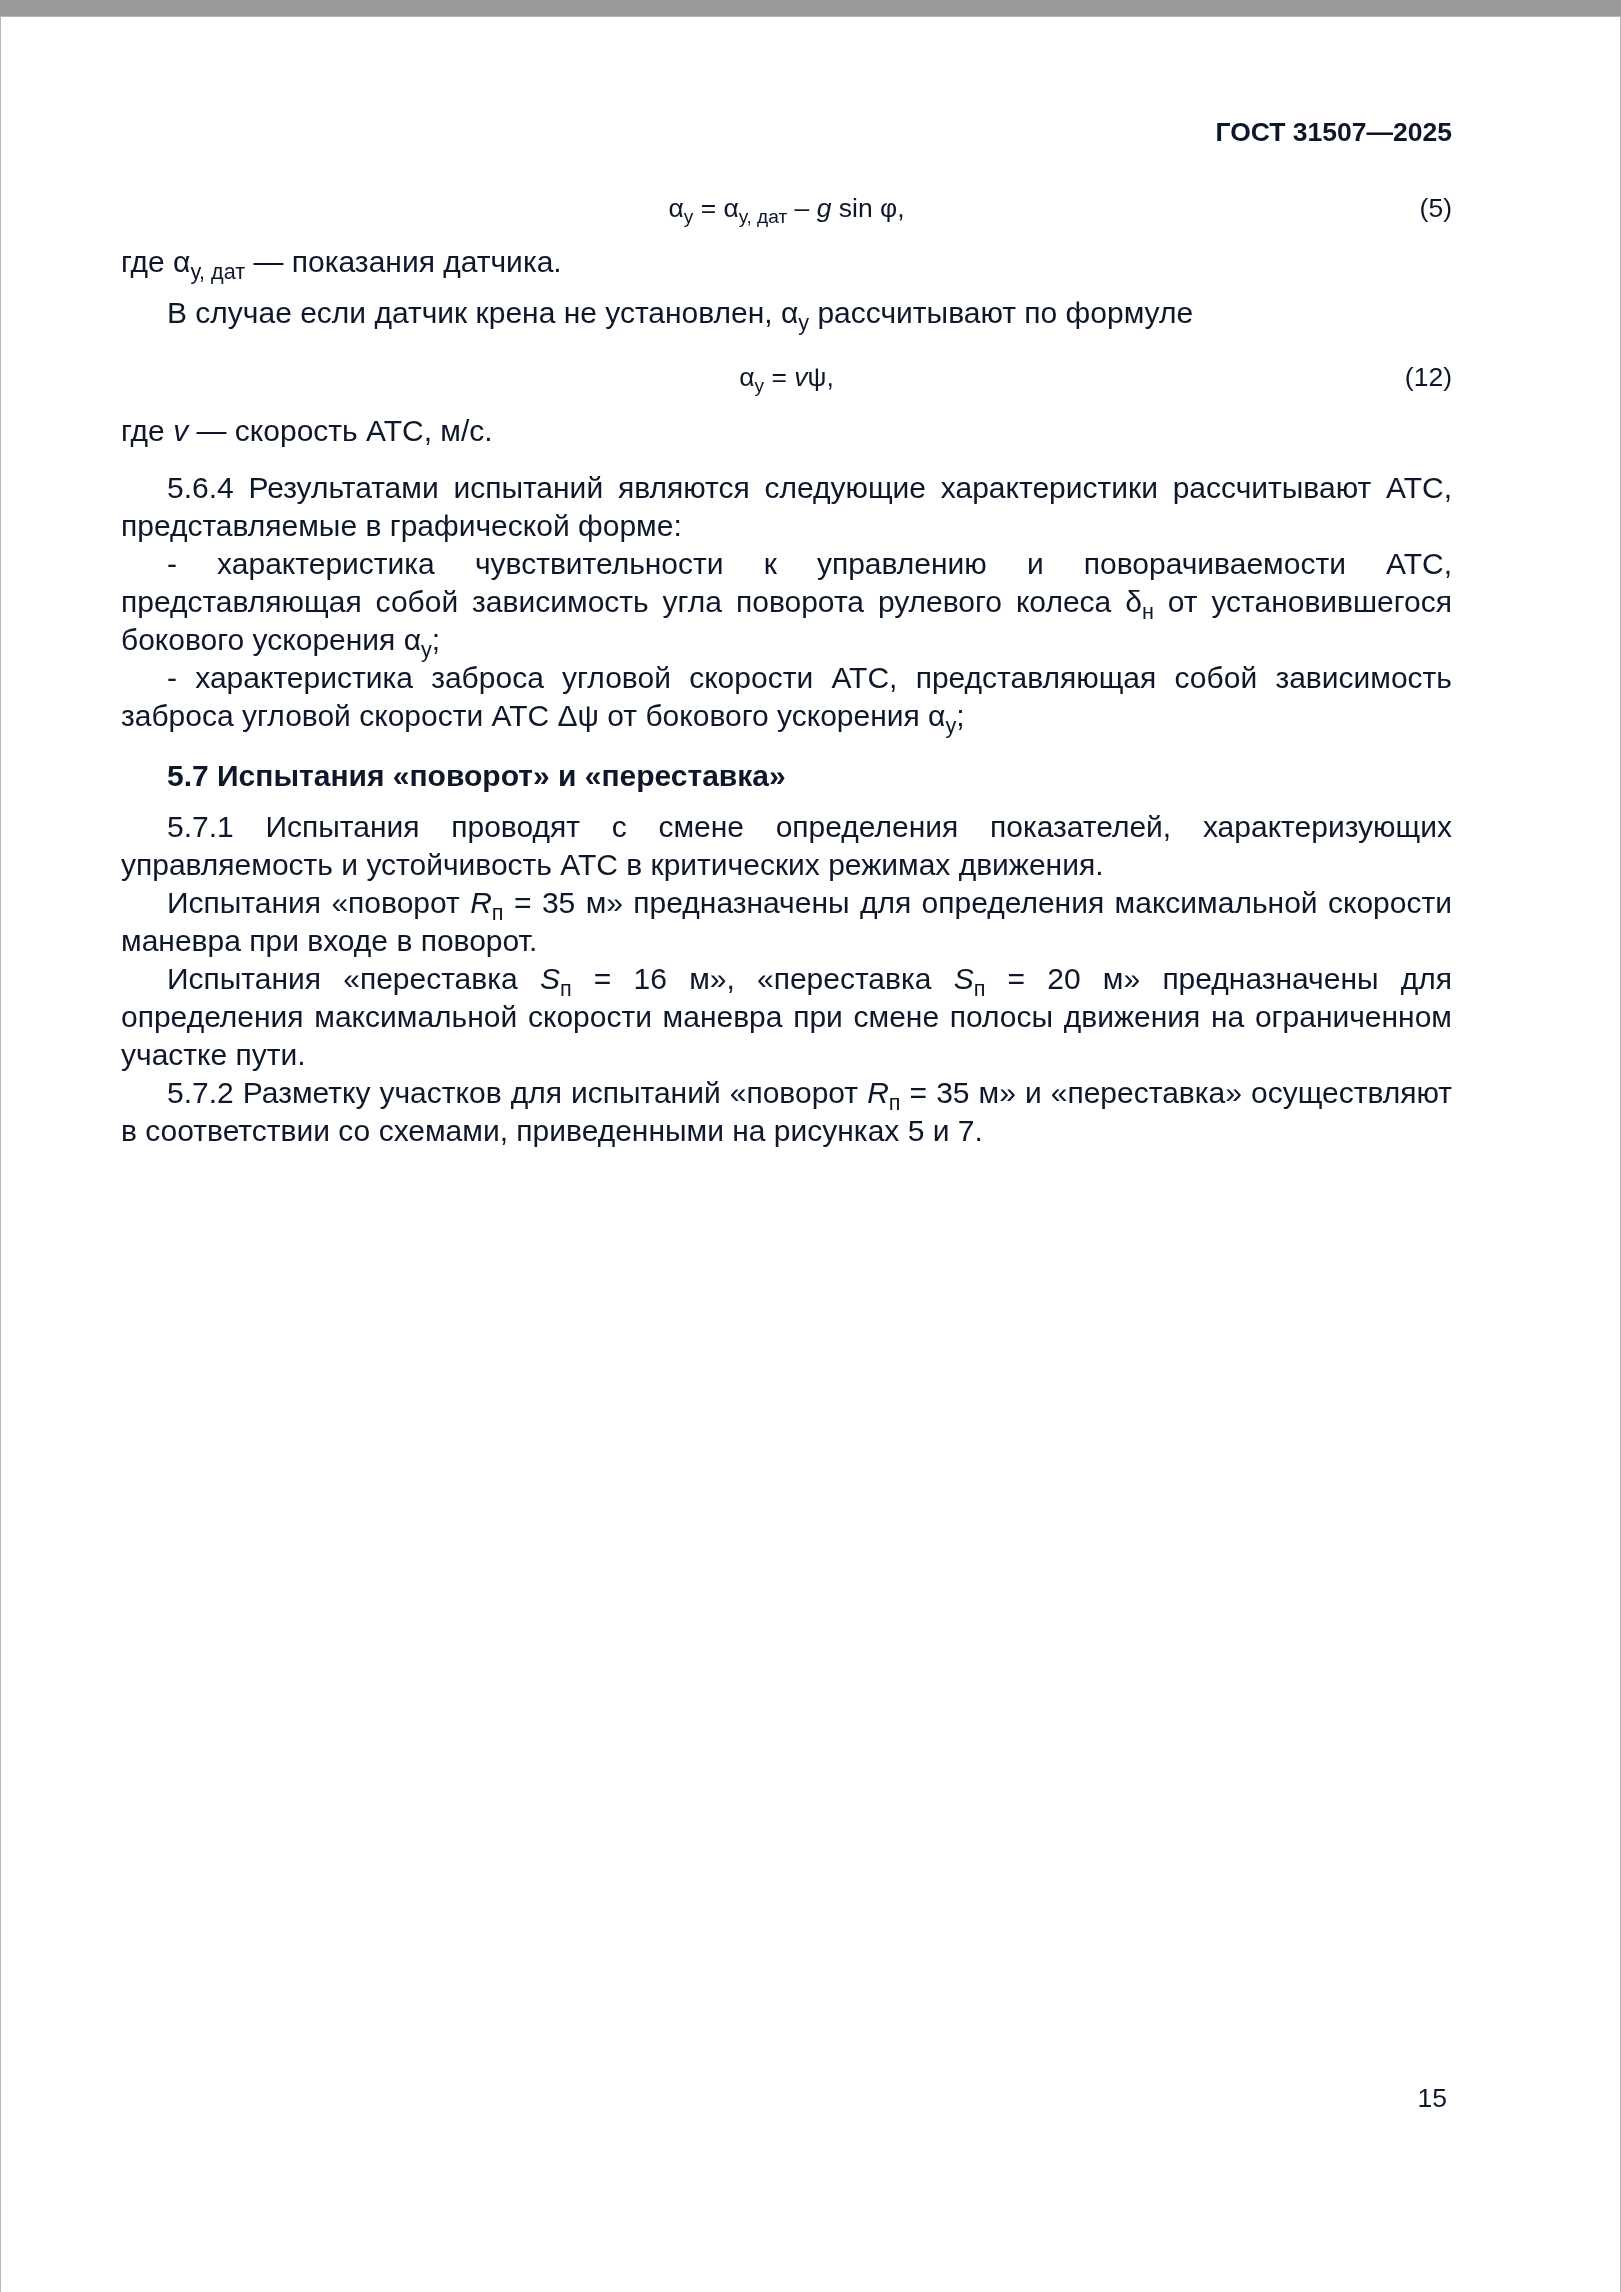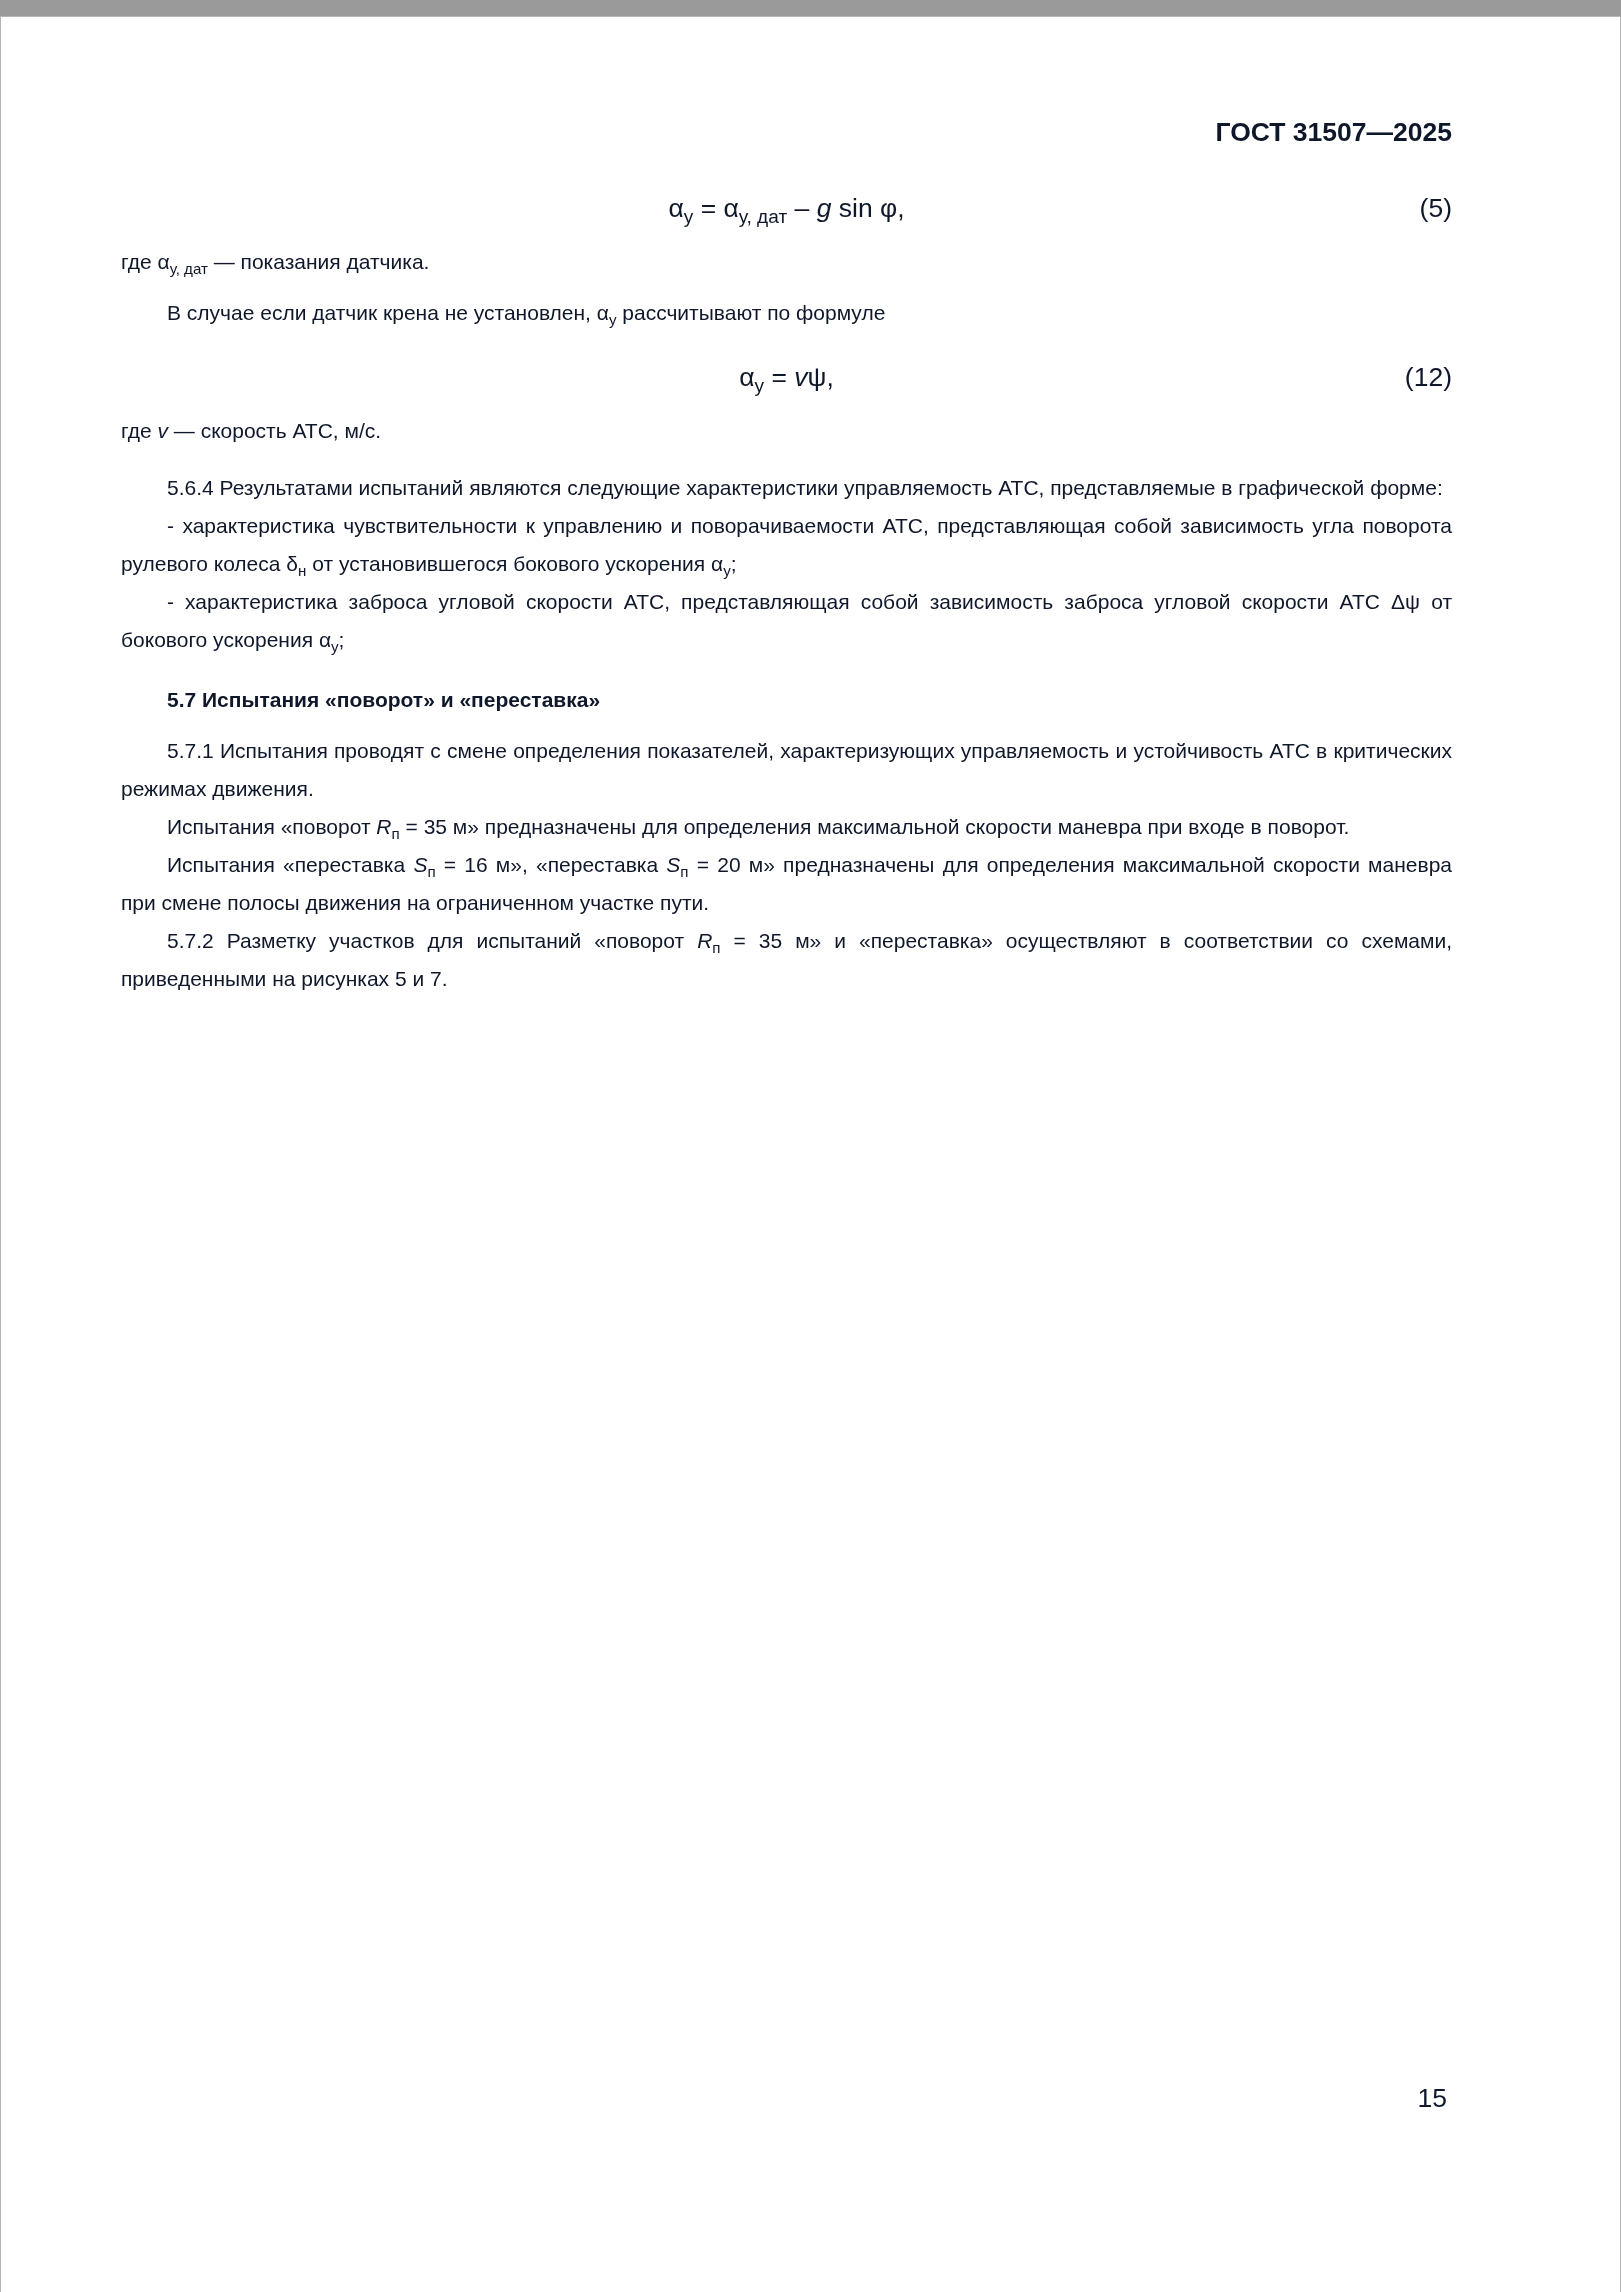--- a/index.html
+++ b/index.html
@@ -25,21 +25,21 @@
     width: 1331px;
   }
   .doc-header {
     text-align: right;
     font-weight: bold;
     font-size: 26.5px;
     line-height: 31px;
     margin-bottom: 41px;
   }
   p {
-    font-size: 21px;
+    font-size: 30px;
     line-height: 38px;
     text-align: justify;
     margin: 0;
   }
   .indent { text-indent: 46px; }
   .no-indent { text-indent: 0; }
   .space-top { margin-top: 13.7px; }
   .space-top-lg { margin-top: 19.6px; }
   .formula-row {
     position: relative;
@@ -88,21 +88,21 @@
 
     <p class="indent space-top">В случае если датчик крена не установлен, α<sub>у</sub> рассчитывают по формуле</p>
 
     <div class="formula-row">
       <span>α<sub>у</sub> = <i>v</i>ψ,</span>
       <span class="formula-number">(12)</span>
     </div>
 
     <p class="no-indent">где <i>v</i> — скорость АТС, м/с.</p>
 
-    <p class="indent space-top-lg">5.6.4 Результатами испытаний являются следующие характеристики управляемость АТС, представляемые в графической форме:</p>
+    <p class="indent space-top-lg">5.6.4 Результатами испытаний являются следующие характеристики рассчитывают АТС, представляемые в графической форме:</p>
 
     <p class="indent">- характеристика чувствительности к управлению и поворачиваемости АТС, представляющая собой зависимость угла поворота рулевого колеса δ<sub>н</sub> от установившегося бокового ускорения α<sub>у</sub>;</p>
 
     <p class="indent">- характеристика заброса угловой скорости АТС, представляющая собой зависимость заброса угловой скорости АТС Δψ от бокового ускорения α<sub>у</sub>;</p>
 
 
     <p class="indent heading">5.7 Испытания «поворот» и «переставка»</p>
 
     <p class="indent">5.7.1 Испытания проводят с смене определения показателей, характеризующих управляемость и устойчивость АТС в критических режимах движения.</p>
 

